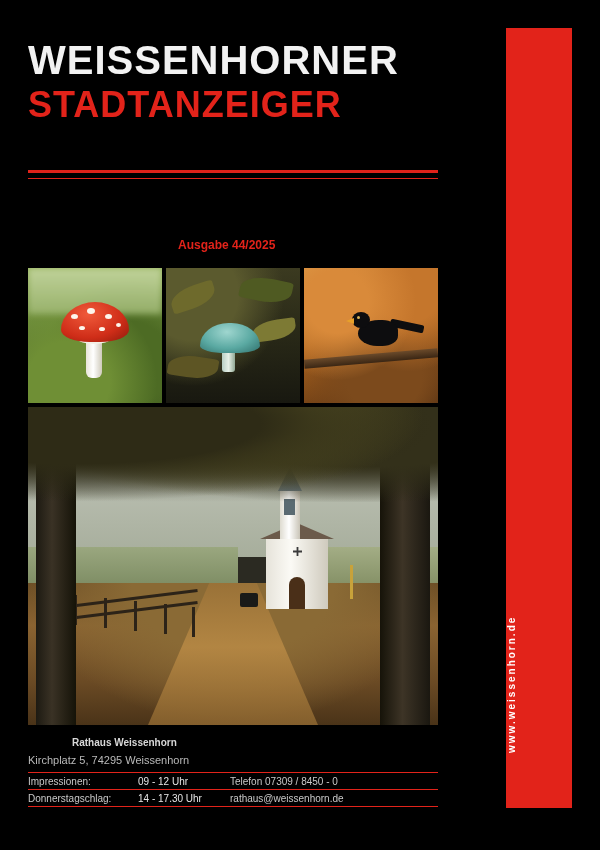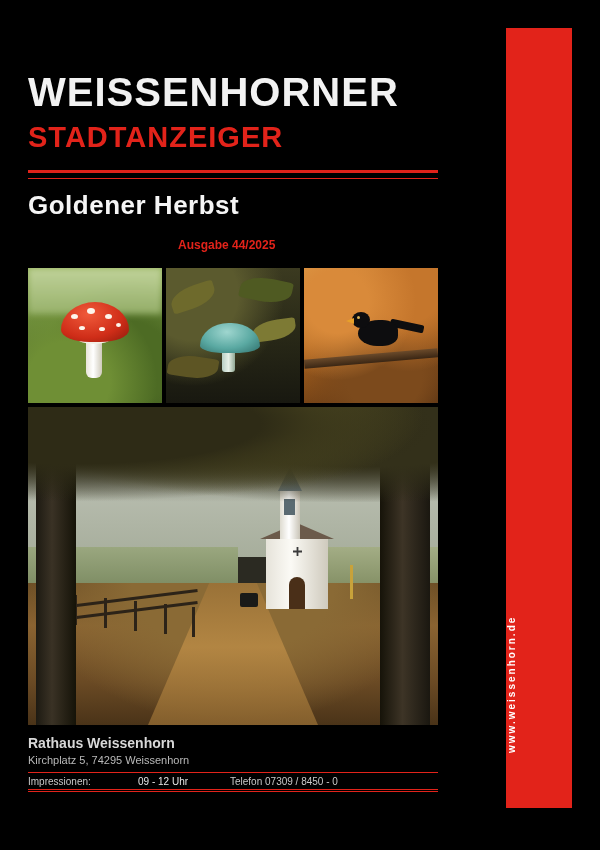--- a/index.html
+++ b/index.html
@@ -30,24 +30,23 @@
     width: 420px;
   }
   .masthead-line1 {
     font-size: 40px;
     font-weight: bold;
     letter-spacing: 1px;
     color: #f2f2f2;
     line-height: 44px;
     white-space: nowrap;
     font-family: "Liberation Sans", sans-serif;
-    margin-top: 32px;
   }
   .masthead-line2 {
-    font-size: 29px;
+    font-size: 36px;
     font-weight: bold;
     letter-spacing: 1px;
     color: #e2231a;
     line-height: 46px;
     white-space: nowrap;
     font-family: "Liberation Sans", sans-serif;
   }
 
   
   .sidebar {
@@ -373,24 +372,25 @@
   }
 
   
   .footer {
     position: absolute;
     left: 28px;
     top: 734px;
     width: 410px;
   }
   .footer-title {
-    font-size: 14px;
+    font-size: 10px;
     font-weight: bold;
     color: #d8d8d8;
     line-height: 18px;
+    margin-left: 44px;
   }
   .footer-sub {
     font-size: 11px;
     color: #b9b9b9;
     line-height: 15px;
     margin-top: 1px;
   }
   .footer-rule {
     margin-top: 4px;
     width: 410px;
@@ -433,21 +433,20 @@
   </div>
 
   <div class="sidebar">
     <div class="sidebar-url">www.weissenhorn.de</div>
   </div>
 
   <div class="rule rule-top"></div>
   <div class="rule rule-mid"></div>
 
   <div class="headline-block">
-    <div class="headline-main">Goldener Herbst</div>
     <div class="headline-kicker">Ausgabe 44/2025</div>
   </div>
 
   <div class="thumbs">
 
     <div class="thumb">
       <div class="t1-bg"></div>
       <div class="t1-blur"></div>
       <div class="t1-stem"></div>
       <div class="t1-skirt"></div>
@@ -521,16 +520,21 @@
     <div class="footer-sub">Kirchplatz 5, 74295 Weissenhorn</div>
     <div class="footer-rule"></div>
 
     <div class="hours-row">
       <div class="hours-label">Impressionen:</div>
       <div class="hours-time">09 - 12 Uhr</div>
       <div class="hours-note">Telefon 07309 / 8450 - 0</div>
     </div>
     <div class="hours-rule"></div>
 
+    <div class="hours-row">
+      <div class="hours-label">Donnerstagschlag:</div>
+      <div class="hours-time">14 - 17.30 Uhr</div>
+      <div class="hours-note">rathaus@weissenhorn.de</div>
+    </div>
     <div class="hours-rule"></div>
   </div>
 
 </div>
 
 </body></html>

